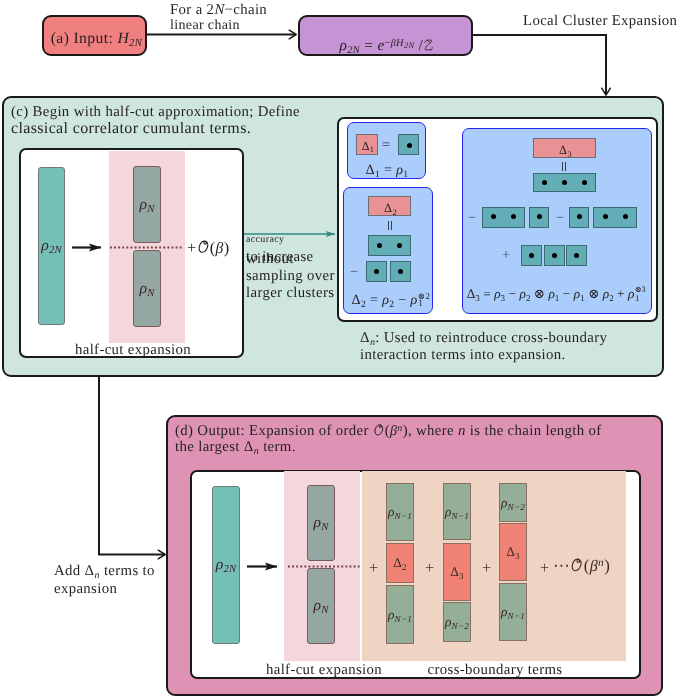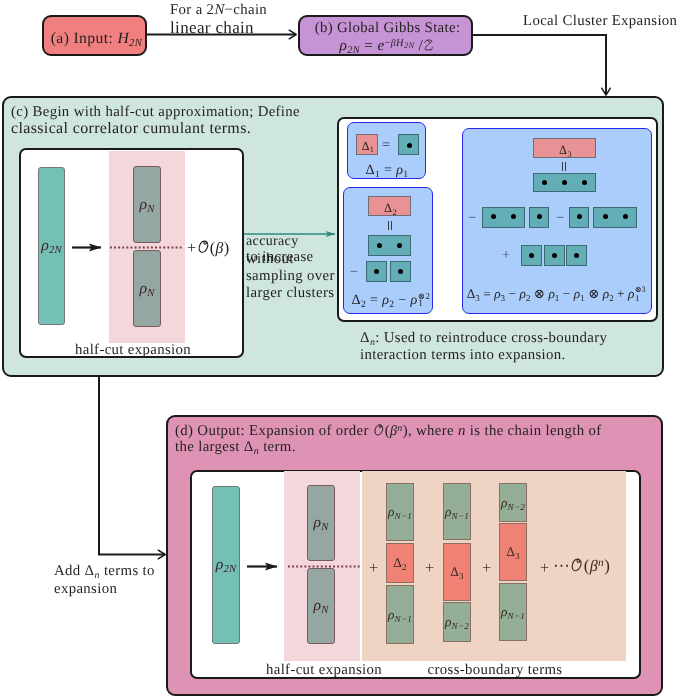--- a/index.html
+++ b/index.html
@@ -57,34 +57,33 @@
   <path d="M99,376 L99,554.5 L165,554.5" fill="none" stroke="#1a1a1a" stroke-width="2.0" marker-end="url(#ahopen)"></path>
 </svg>
 
 <div class="abs panel" style="left:42px;top:15px;width:105px;height:41px;background:#f08080;">
   <div class="abs txt" style="left:0;top:14px;width:105px;text-align:center;font-size:15.7px;">
     <span>(a) Input: </span><span class="mi">H</span><span class="sub">2N</span>
   </div>
 </div>
 
 <div class="abs panel" style="left:298px;top:15px;width:175px;height:41px;background:#c693d4;">
-  <div class="abs txt" style="left:0;top:4px;width:175px;text-align:center;font-size:14.8px;">(b) Global Gibbs State:</div>
   <div class="abs txt" style="left:0;top:21px;width:175px;text-align:center;font-size:15.3px;">
     <span class="mi">ρ</span><span class="sub">2N</span><span> = </span><span class="mi">e</span><span class="sup"><span>−</span><span class="beta">β</span><span class="mi">H</span><span class="sub" style="font-size:0.80em;">2N</span></span><span> /</span><svg class="calZ" viewBox="0 0 80 100">
         <path d="M6,34 C14,20 30,12 46,15 C58,17 63,22 58,28 C52,35 32,45 24,56 C18,64 12,74 10,80 C8,86 14,88 24,88 L52,88"></path>
         <path d="M22,16 C34,21 45,27 48,36"></path>
         <path d="M64,70 C64,79 59,87 51,90"></path>
       </svg>
   </div>
 </div>
 
 <div class="abs txt" style="left:170px;top:3px;font-size:14.8px;">
   <span>For a 2</span><span class="mi">N</span><span>−chain</span>
 </div>
-<div class="abs txt" style="left:170px;top:19px;font-size:17px;">linear chain</div>
+<div class="abs txt" style="left:170px;top:19px;font-size:14px;">linear chain</div>
 <div class="abs txt" style="left:523px;top:14px;font-size:14.8px;">Local Cluster Expansion</div>
 
 <div class="abs panel" style="left:2px;top:96px;width:662px;height:281px;background:#cfe5e0;"></div>
 <div class="abs txt" style="left:11px;top:105px;font-size:14.8px;">(c) Begin with half-cut approximation; Define</div>
 <div class="abs txt" style="left:11px;top:121px;font-size:16px;">classical correlator cumulant terms.</div>
 
 <div class="abs innerbox" style="left:19px;top:148px;width:225px;height:210px;">
   <div class="abs" style="left:88px;top:1px;width:76px;height:192px;background:#f3d7da;"></div>
 
   <div class="abs bar teal" style="left:17px;top:17px;width:27px;height:158px;">
@@ -118,21 +117,21 @@
     <span>+</span><svg class="calO" viewBox="0 0 80 100">
         <path d="M58,25 C58,12 44,9 31,18 C15,30 7,56 12,73 C16,87 31,93 45,84 C61,74 72,48 67,31 C63,17 52,12 45,19 C39,25 42,34 50,34 C57,34 60,29 58,25 Z"></path>
       </svg><span>(</span><span class="beta">β</span><span>)</span>
   </div>
 
   <div class="abs txt" style="left:0;top:193px;width:224px;text-align:center;font-size:14.8px;">half-cut expansion</div>
 </div>
 
 <div class="abs" style="left:246px;top:214px;">
   <div class="txt" style="font-size:14.8px;position:absolute;left:0;top:0;margin-top:36px;">to increase</div>
-  <div class="txt" style="font-size:14px;position:absolute;left:0;top:21px;">accuracy</div>
+  <div class="txt" style="font-size:10px;position:absolute;left:0;top:21px;">accuracy</div>
   <div class="txt" style="font-size:14.8px;position:absolute;left:0;top:38px;">without</div>
   <div class="txt" style="font-size:14.8px;position:absolute;left:0;top:55px;">sampling over</div>
   <div class="txt" style="font-size:14.8px;position:absolute;left:0;top:72px;">larger clusters</div>
 </div>
 <svg class="abs" style="left:243px;top:226px;width:96px;height:16px;" viewBox="0 0 96 16">
   <defs>
     <marker id="greenah" markerWidth="11" markerHeight="8" refX="9.8" refY="4" orient="auto" markerUnits="userSpaceOnUse">
       <path d="M0.5,1.1 L10.2,4 L0.5,6.9 L2.6,4 Z" fill="#2e8b7e"></path>
     </marker>
   </defs>

